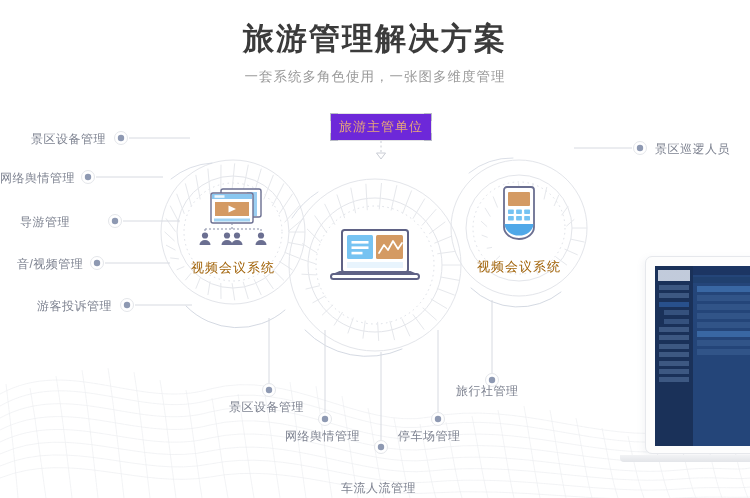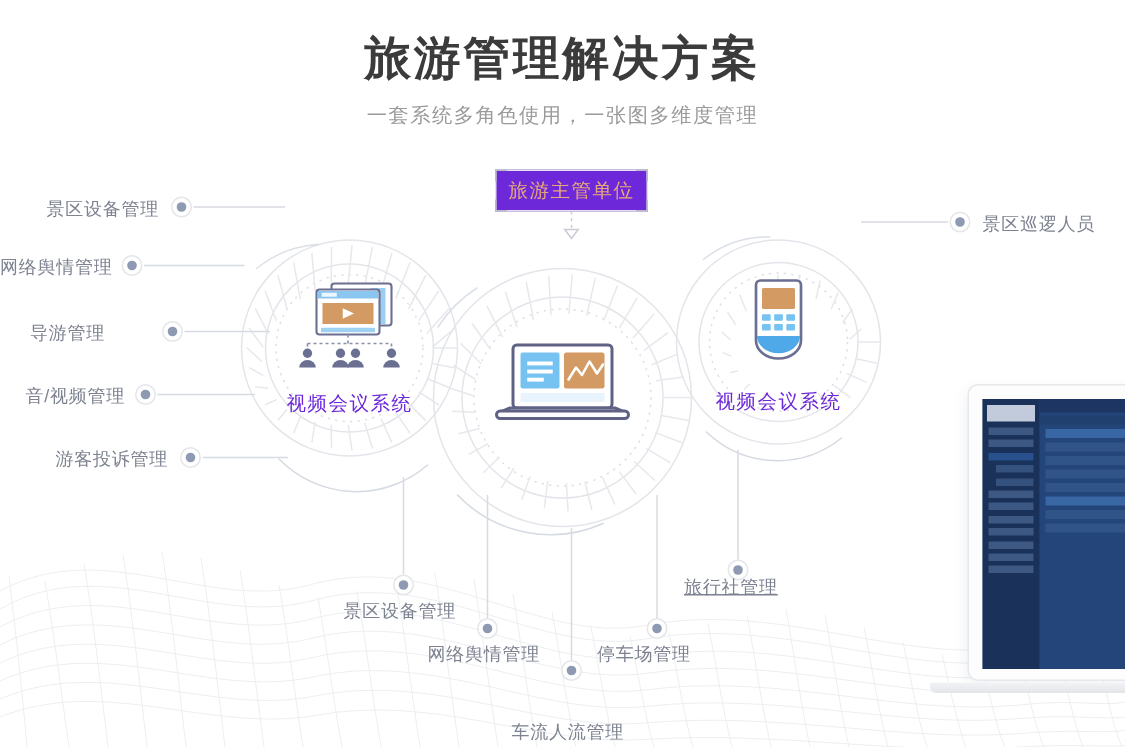--- a/index.html
+++ b/index.html
@@ -41,21 +41,21 @@
   .badge .c-bl{bottom:-1px;left:-1px;border-bottom-width:1px;border-left-width:1px;}
   .badge .c-br{bottom:-1px;right:-1px;border-bottom-width:1px;border-right-width:1px;}
   .badge-arrow{position:absolute;left:44px;top:27px;}
 
   
   .diagram{position:absolute;left:0;top:0;width:750px;height:498px;z-index:3;}
 
   
   .node{position:absolute;z-index:7;text-align:center;pointer-events:none;}
   .node .lbl{
-    font-size:13px;color:#6d28d9;letter-spacing:1px;margin-top:7px;white-space:nowrap;
+    font-size:13px;color:#a16207;letter-spacing:1px;margin-top:7px;white-space:nowrap;
   }
   .node.center .lbl{font-size:13.5px;}
 
   
   .conn-label{
     position:absolute;z-index:7;
     font-size:12px;color:#7d8290;white-space:nowrap;letter-spacing:.5px;text-align:center;
   }
 
   
@@ -393,21 +393,21 @@
   <div class="conn-label" style="left:20px;top:214px;">导游管理</div>
   <div class="conn-label" style="left:17px;top:256px;">音/视频管理</div>
   <div class="conn-label" style="left:37px;top:298px;">游客投诉管理</div>
 
   <div class="conn-label" style="left:655px;top:141px;">景区巡逻人员</div>
 
   <div class="conn-label" style="left:229px;top:399px;">景区设备管理</div>
   <div class="conn-label" style="left:285px;top:428px;">网络舆情管理</div>
   <div class="conn-label" style="left:341px;top:456px;margin-top:24px;">车流人流管理</div>
   <div class="conn-label" style="left:398px;top:428px;">停车场管理</div>
-  <div class="conn-label" style="left:456px;top:383px;text-decoration:underline;">旅行社管理</div>
+  <div class="conn-label" style="left:456px;top:383px;">旅行社管理</div>
 
   <div class="laptop">
     <div class="laptop-body">
       <div class="screen">
         <div class="scr-side">
           <div class="scr-logo"></div>
           <div class="scr-mi"></div>
           <div class="scr-mi"></div>
           <div class="scr-mi act"></div>
           <div class="scr-mi sub"></div>

